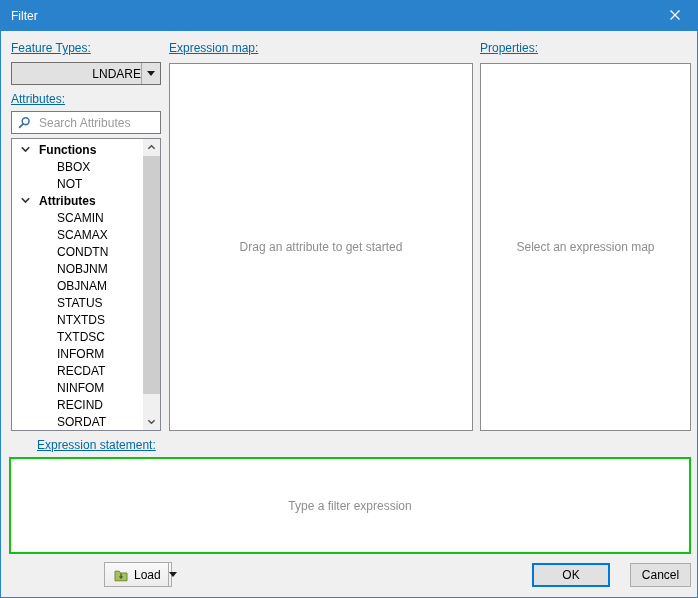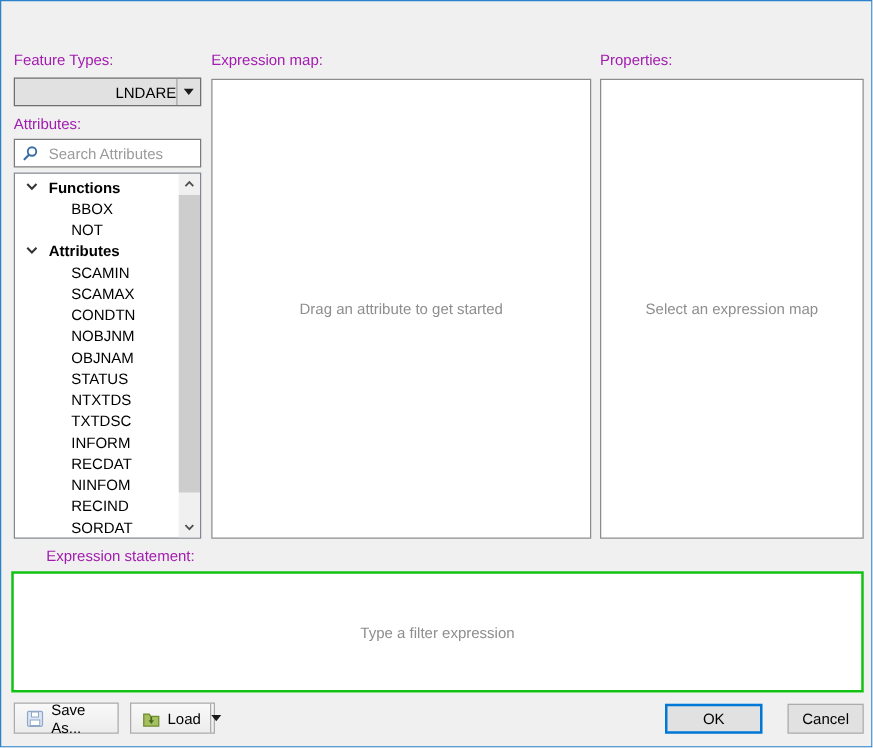--- a/index.html
+++ b/index.html
@@ -15,21 +15,21 @@
   }
   .dialog{
     position:relative;width:698px;height:598px;box-sizing:border-box;
     background:#f0f0f0;border:1px solid var(--blue);overflow:hidden;
   }
   
   .titlebar{position:absolute;top:0;left:0;right:0;height:30px;background:var(--blue);}
   .titlebar .title{position:absolute;left:10px;top:0;line-height:30px;font-size:12px;color:#fff;}
   .close-btn{position:absolute;right:0;top:0;width:45px;height:30px;display:flex;align-items:center;justify-content:center;cursor:default;}
   
-  .field-label{position:absolute;font-size:12px;color:#a21caf;white-space:nowrap;}
+  .field-label{position:absolute;font-size:12px;color:#0369a1;white-space:nowrap;text-decoration:underline;}
   
   .combo{
     position:absolute;left:10px;top:61px;width:150px;height:23px;box-sizing:border-box;
     background:#e1e1e1;border:1px solid #707070;display:flex;align-items:center;
   }
   .combo .combo-text{flex:1;text-align:right;font-size:12px;color:#000;}
   .combo .combo-arrow-zone{
     width:19px;height:100%;box-sizing:border-box;border-left:1px solid #a6a6a6;
     display:flex;align-items:center;justify-content:center;
   }
@@ -90,20 +90,30 @@
     display:flex;align-items:center;justify-content:center;font-size:12px;color:#000;
   }
   .btn-ok{left:531px;width:78px;border:2px solid var(--okblue);}
   .btn-cancel{left:629px;width:61px;border:1px solid #acacac;}
 </style>
 </head>
 <body>
 
 <div class="dialog">
 
+  <div class="titlebar">
+    <span class="title">Filter</span>
+    <div class="close-btn">
+      <span>
+        <svg width="12" height="12" viewBox="0 0 12 12">
+            <path d="M1.5 1.5 L10.5 10.5 M10.5 1.5 L1.5 10.5" stroke="#fff" stroke-width="1.3" fill="none"></path>
+          </svg>
+      </span>
+    </div>
+  </div>
 
   <div class="field-label" style="left:10px;top:40px;">Feature Types:</div>
 
   <div class="combo">
     <span class="combo-text">LNDARE</span>
     <span class="combo-arrow-zone">
       <span class="tri-down"></span>
     </span>
   </div>
 
@@ -206,30 +216,20 @@
   <div class="field-label" style="left:479px;top:40px;">Properties:</div>
   <div class="panel panel-properties">
     <span class="placeholder">Select an expression map</span>
   </div>
 
   <div class="field-label" style="left:8px;top:437px;margin-left:28px;">Expression statement:</div>
   <div class="stmt-box">
     <span class="placeholder">Type a filter expression</span>
   </div>
 
-  <div class="tool-btn btn-save">
-    <span class="btn-icon">
-      <svg width="14" height="14" viewBox="0 0 14 14">
-        <rect x="1" y="1" width="12" height="12" rx="1.2" fill="#dce6f4" stroke="#8fa8c8"></rect>
-        <rect x="4.2" y="1.6" width="5.6" height="4" fill="#fff" stroke="#8fa8c8" stroke-width="0.8"></rect>
-        <rect x="3.2" y="8" width="7.6" height="4.4" fill="#fff" stroke="#8fa8c8" stroke-width="0.8"></rect>
-      </svg>
-    </span>
-    <span>Save As...</span>
-  </div>
 
   <div class="tool-btn btn-load">
     <span class="btn-icon">
       <svg width="14" height="14" viewBox="0 0 14 14">
         <path d="M1 3.2 h4.2 l1.4 1.8 H13 v7.8 H1 z" fill="#a6c060" stroke="#6d8a2f"></path>
         <path d="M6.3 5.6 h1.4 v2.6 h1.5 L7 11.2 4.8 8.2 h1.5 z" fill="#47691f"></path>
       </svg>
     </span>
     <span>Load</span>
     <span class="load-split">

